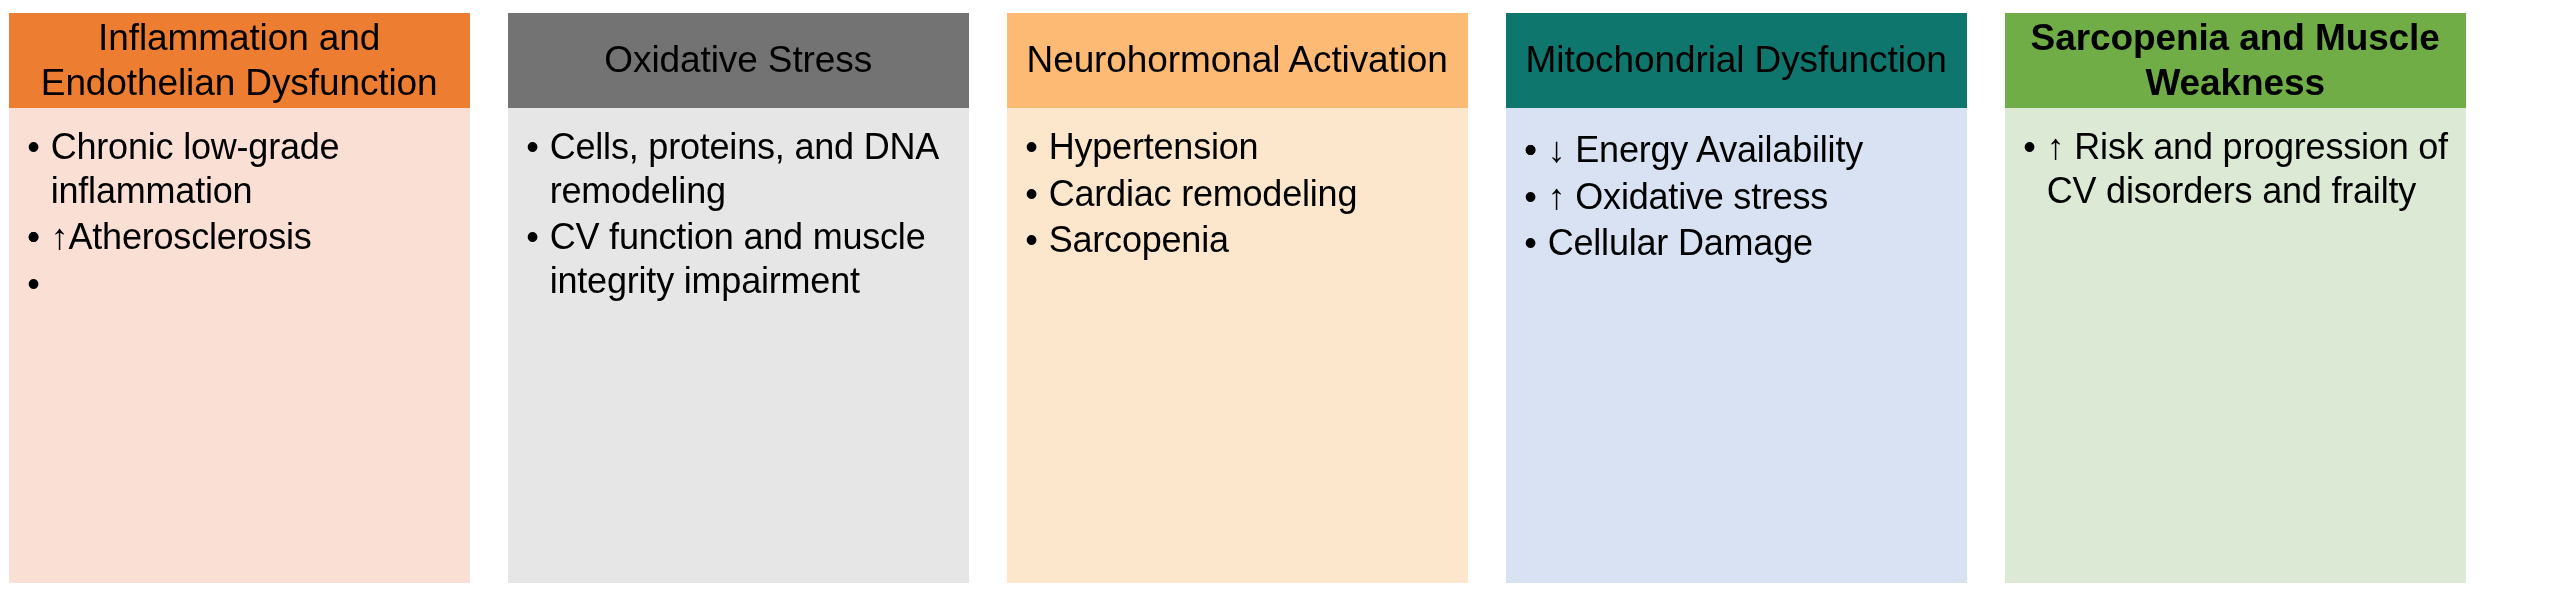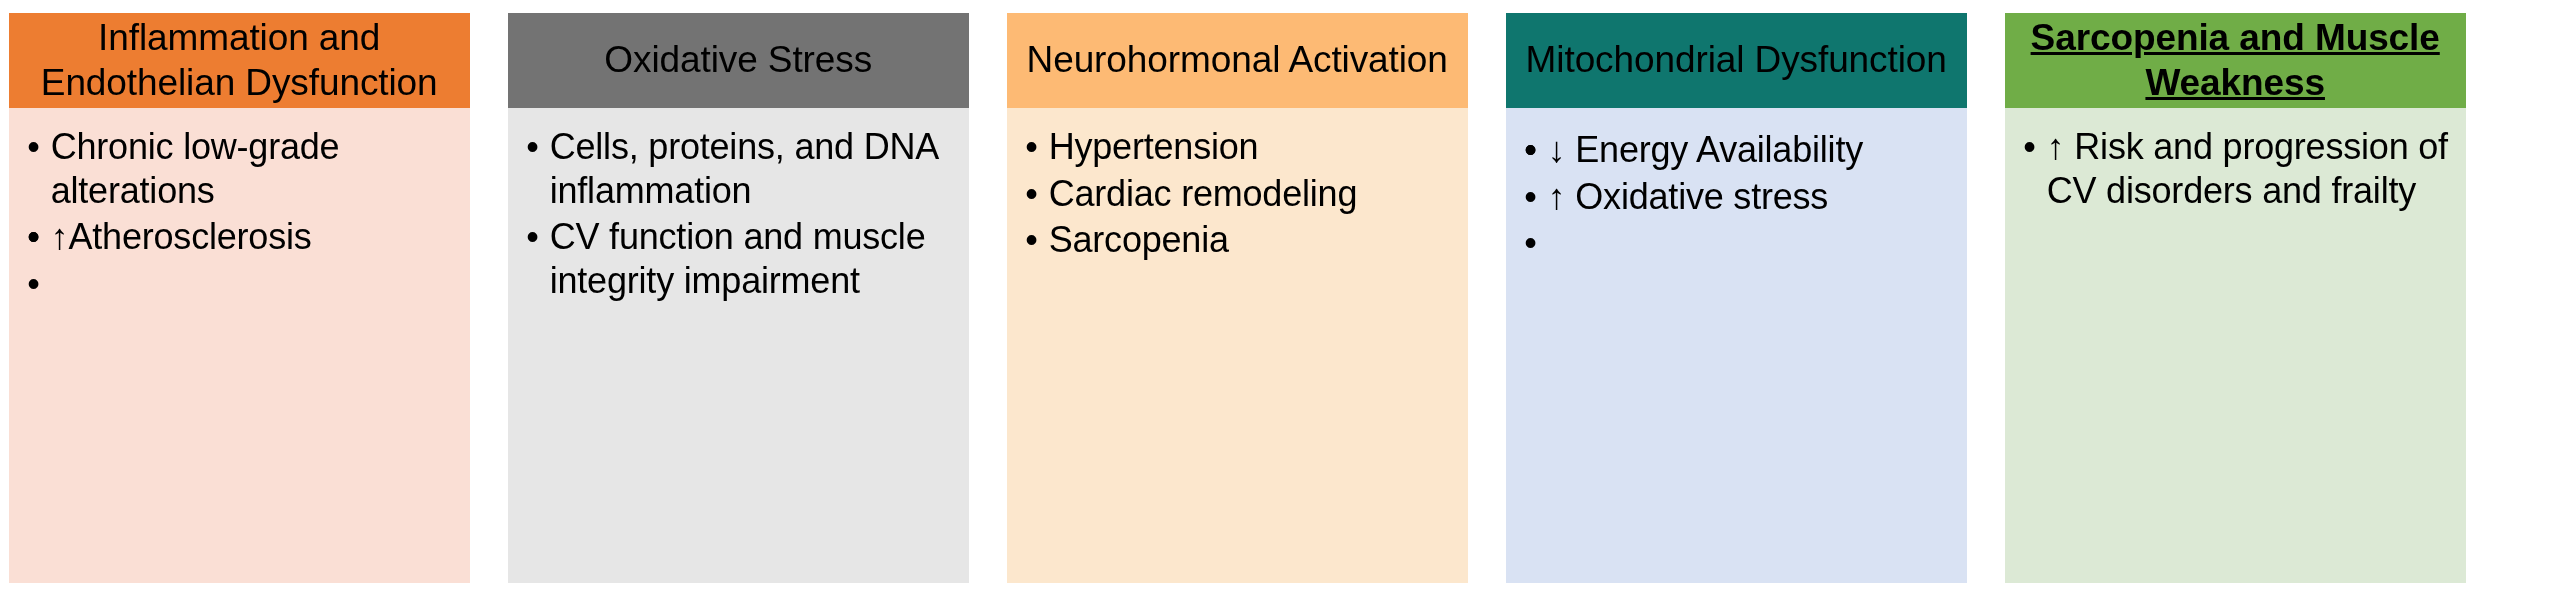--- a/index.html
+++ b/index.html
@@ -45,21 +45,20 @@
   }
   .col-header-text {
     font-size: 37px;
     line-height: 1.22;
     color: #000000;
     letter-spacing: -0.1px;
     font-stretch: condensed;
   }
   .col-header.bold .col-header-text {
     font-weight: bold;
-    text-decoration: underline;
   }
   .col-body {
     flex: 1 1 auto;
     box-sizing: border-box;
     padding: 17.5px 13.7px 6.2px 16px;
     overflow: hidden;
   }
   .bullet-list {
     list-style: none;
     margin: 0;
@@ -86,34 +85,34 @@
 </head>
 <body>
 
 <div class="board" style="background: rgb(255, 255, 255);">
     <div class="column">
       <div class="col-header" style="background: rgb(237, 125, 49);">
         <div class="col-header-text">Inflammation and Endothelian Dysfunction</div>
       </div>
       <div class="col-body" style="background: rgb(250, 223, 213);">
         <ul class="bullet-list">
-          <li class="bullet-item"><span class="dot">•</span><span class="bullet-text">Chronic low-grade alterations</span></li>
+          <li class="bullet-item"><span class="dot">•</span><span class="bullet-text">Chronic low-grade inflammation</span></li>
           <li class="bullet-item"><span class="dot">•</span></li>
           <li class="bullet-item"><span class="dot">•</span><span class="bullet-text">↑Atherosclerosis</span></li>
           <li class="bullet-item"><span class="dot">•</span></li>
         </ul>
       </div>
     </div>
     <div class="column">
       <div class="col-header" style="background: #737373;">
         <div class="col-header-text">Oxidative Stress</div>
       </div>
       <div class="col-body" style="background: rgb(230, 230, 230);">
         <ul class="bullet-list">
-          <li class="bullet-item"><span class="dot">•</span><span class="bullet-text">Cells, proteins, and DNA inflammation</span></li>
+          <li class="bullet-item"><span class="dot">•</span><span class="bullet-text">Cells, proteins, and DNA remodeling</span></li>
           <li class="bullet-item"><span class="dot">•</span><span class="bullet-text">CV function and muscle integrity impairment</span></li>
         </ul>
       </div>
     </div>
     <div class="column">
       <div class="col-header" style="background: #fdba74;">
         <div class="col-header-text">Neurohormonal Activation</div>
       </div>
       <div class="col-body" style="background: rgb(252, 231, 205);">
         <ul class="bullet-list">
@@ -125,21 +124,21 @@
     </div>
     <div class="column">
       <div class="col-header" style="background: #0f766e;">
         <div class="col-header-text">Mitochondrial Dysfunction</div>
       </div>
       <div class="col-body" style="background: rgb(217, 226, 243);">
         <ul class="bullet-list">
           <li class="bullet-item"><span class="dot">•</span></li>
           <li class="bullet-item"><span class="dot">•</span><span class="bullet-text">↓ Energy Availability</span></li>
           <li class="bullet-item"><span class="dot">•</span><span class="bullet-text">↑ Oxidative stress</span></li>
-          <li class="bullet-item"><span class="dot">•</span></li>
+          <li class="bullet-item"><span class="dot">•</span><span class="bullet-text">Cellular Damage</span></li>
         </ul>
       </div>
     </div>
     <div class="column">
       <div class="col-header bold" style="background: rgb(112, 173, 71);">
         <div class="col-header-text">Sarcopenia and Muscle Weakness</div>
       </div>
       <div class="col-body" style="background: rgb(220, 233, 213);">
         <ul class="bullet-list">
           <li class="bullet-item"><span class="dot">•</span><span class="bullet-text">↑ Risk and progression of CV disorders and frailty</span></li>

